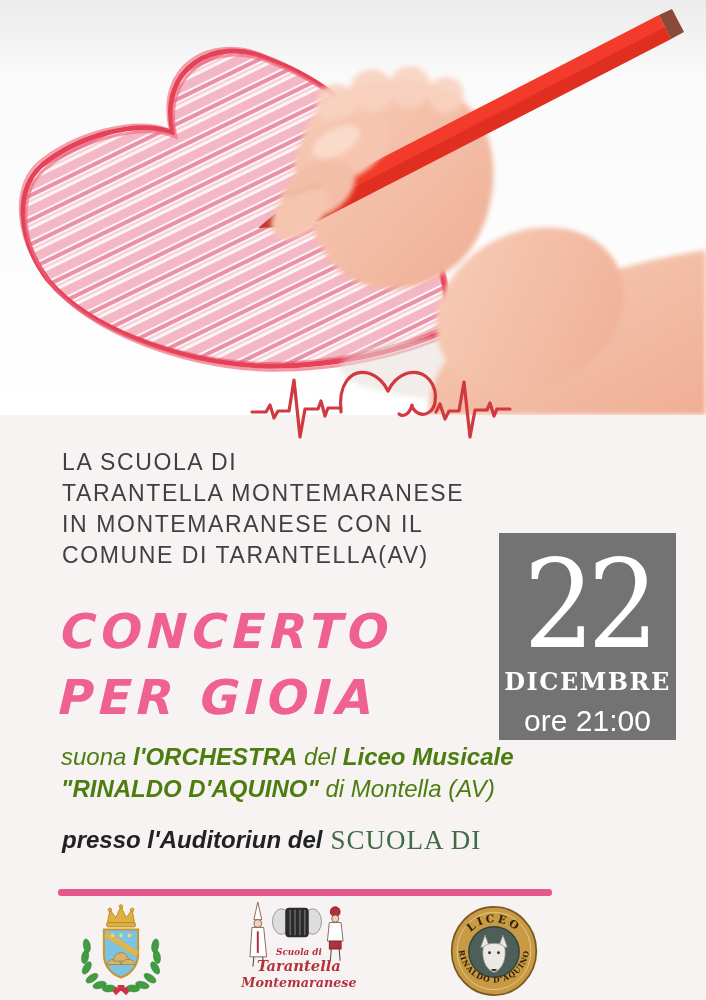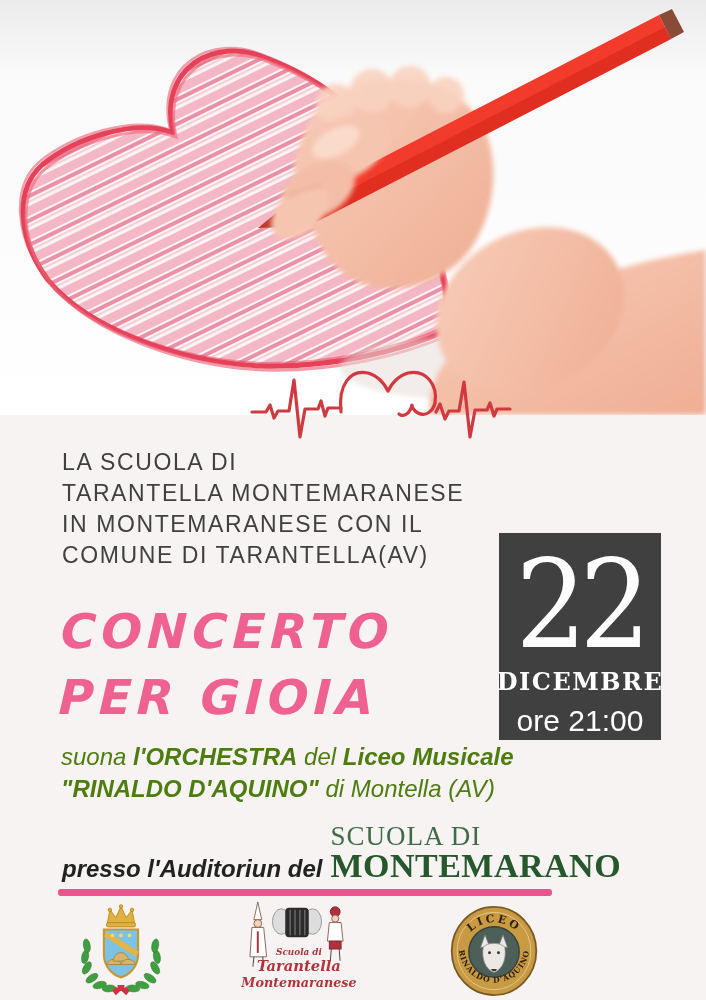--- a/index.html
+++ b/index.html
@@ -20,22 +20,22 @@
   }
   
   .title{
     position:absolute;left:60px;top:598px;width:430px;
     font-family:"DejaVu Sans",sans-serif;font-style:italic;font-weight:800;
     font-size:48px;line-height:66px;letter-spacing:5px;color:#ee6190;
     transform:skewX(-2deg);
   }
   
   .datebox{
-    position:absolute;left:499px;top:533px;width:162px;height:207px;
-    background:#404040;color:#ffffff;text-align:center;
+    position:absolute;left:499px;top:533px;width:177px;height:207px;
+    background:#737373;color:#ffffff;text-align:center;
     display:flex;flex-direction:column;align-items:center;justify-content:flex-start;
   }
   .datebox .day{
     font-family:"DejaVu Serif",serif;font-size:122px;line-height:116px;
     letter-spacing:-8px;margin-top:14px;transform:scaleX(.92);
   }
   .datebox .month{
     font-family:"DejaVu Serif",serif;font-weight:700;font-size:24px;
     letter-spacing:1.5px;margin-top:4px;
   }
@@ -174,21 +174,20 @@
 
   <div class="orchestra">
     <div><span>suona </span><b>l'ORCHESTRA</b><span> del </span><b>Liceo Musicale</b></div>
     <div><b>"RINALDO D'AQUINO"</b><span> di Montella (AV)</span></div>
   </div>
 
   <div class="venue">
     <span class="intro">presso l'Auditoriun del</span>
     <span class="comune">
       <span class="c1">SCUOLA DI</span>
-      <span class="c2">MONTEMARANO</span>
     </span>
   </div>
 
   <div class="divider"></div>
 
   <svg class="logo logo-crest" viewBox="0 0 100 110">
     <g fill="#3f9e3f" stroke="#2f7a2f" stroke-width="0.6">
       <ellipse cx="16" cy="88" rx="8" ry="4" transform="rotate(-35 16 88)"></ellipse>
       <ellipse cx="10" cy="76" rx="8" ry="4" transform="rotate(-60 10 76)"></ellipse>
       <ellipse cx="8" cy="63" rx="8" ry="4" transform="rotate(-80 8 63)"></ellipse>

